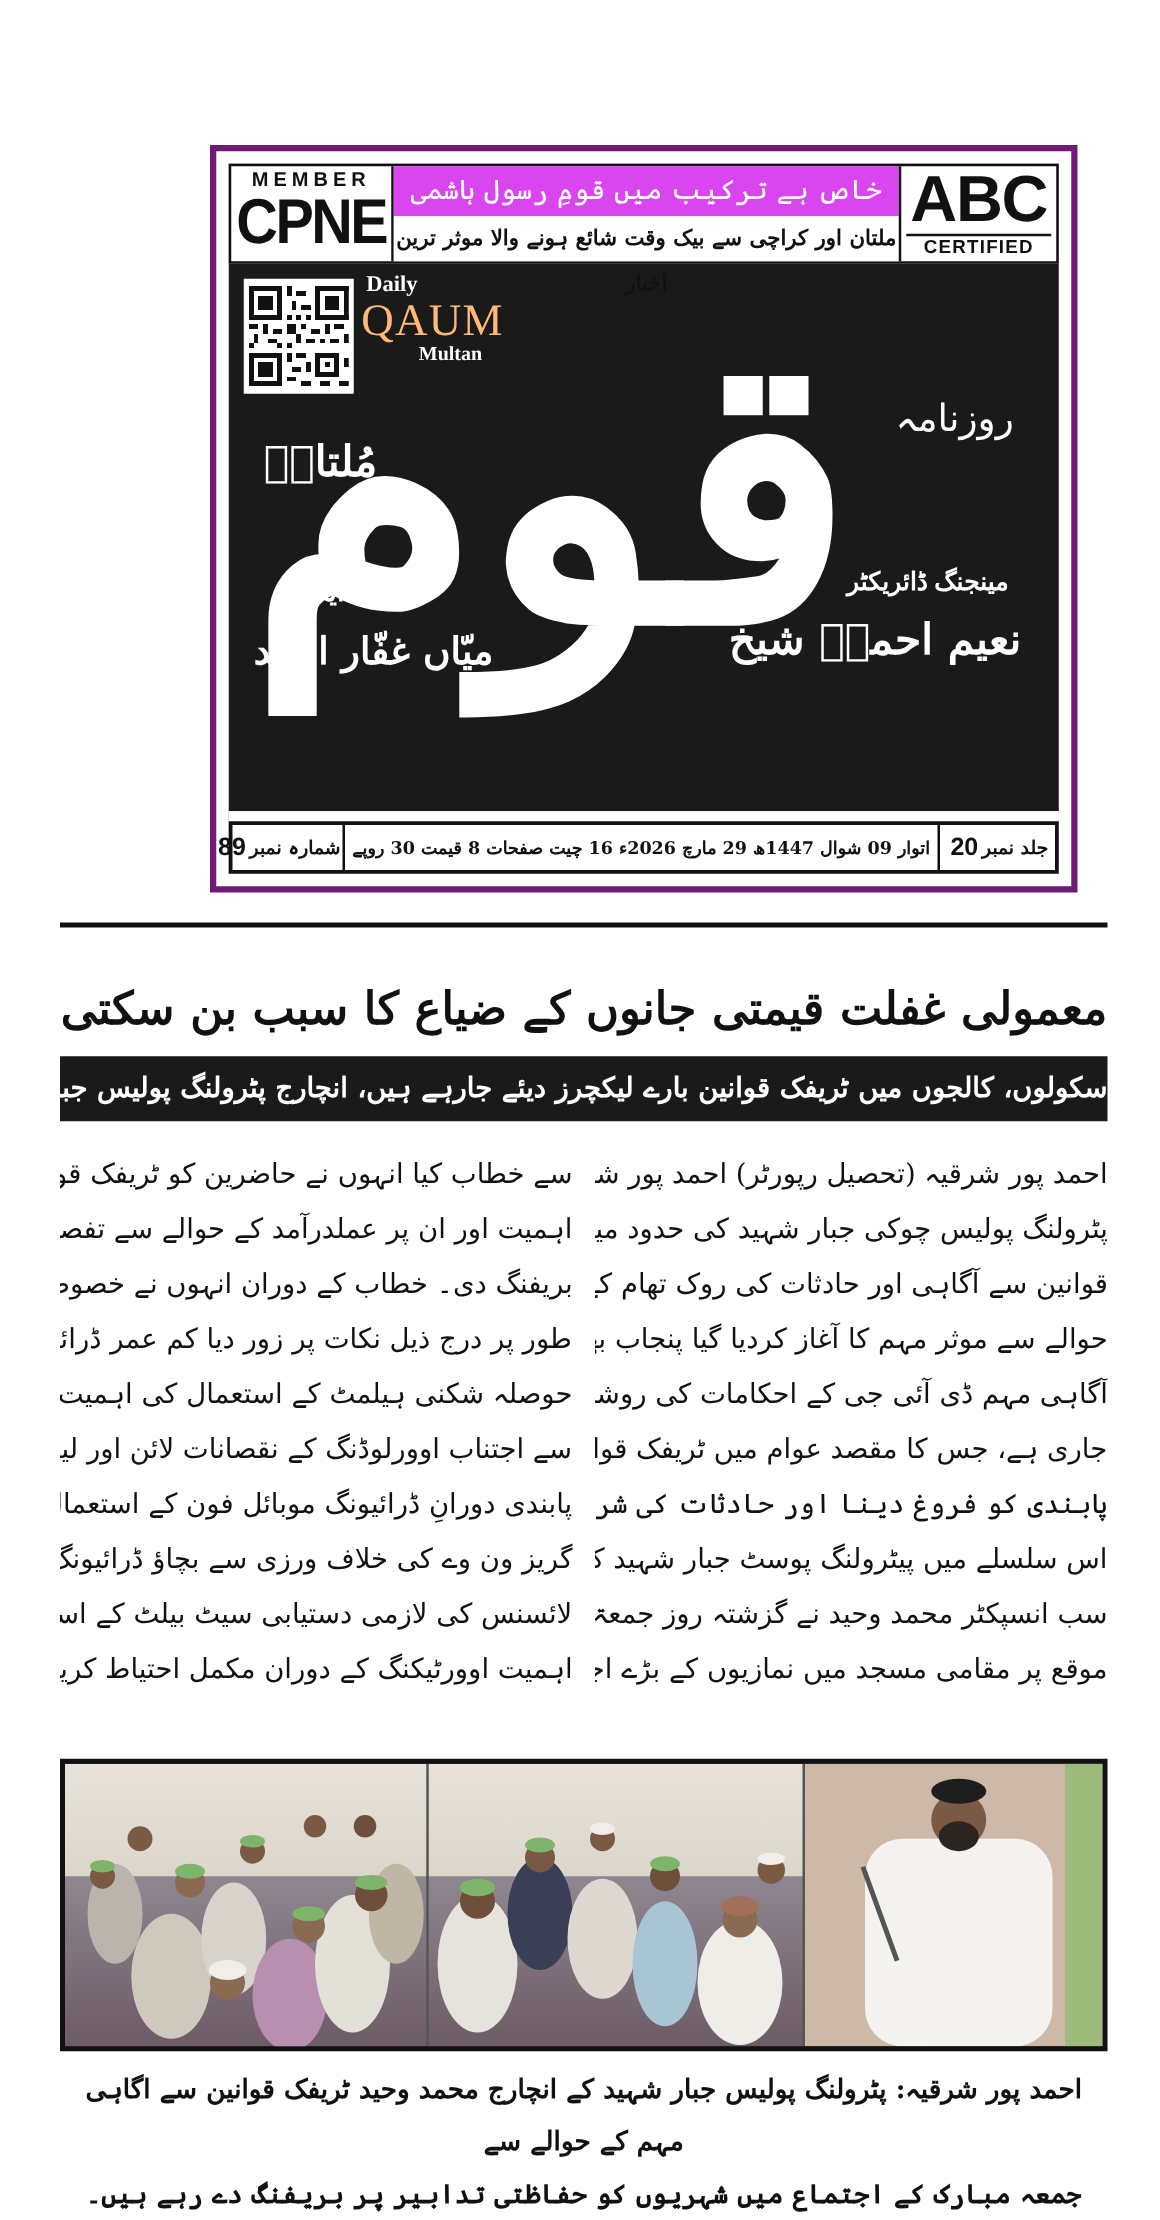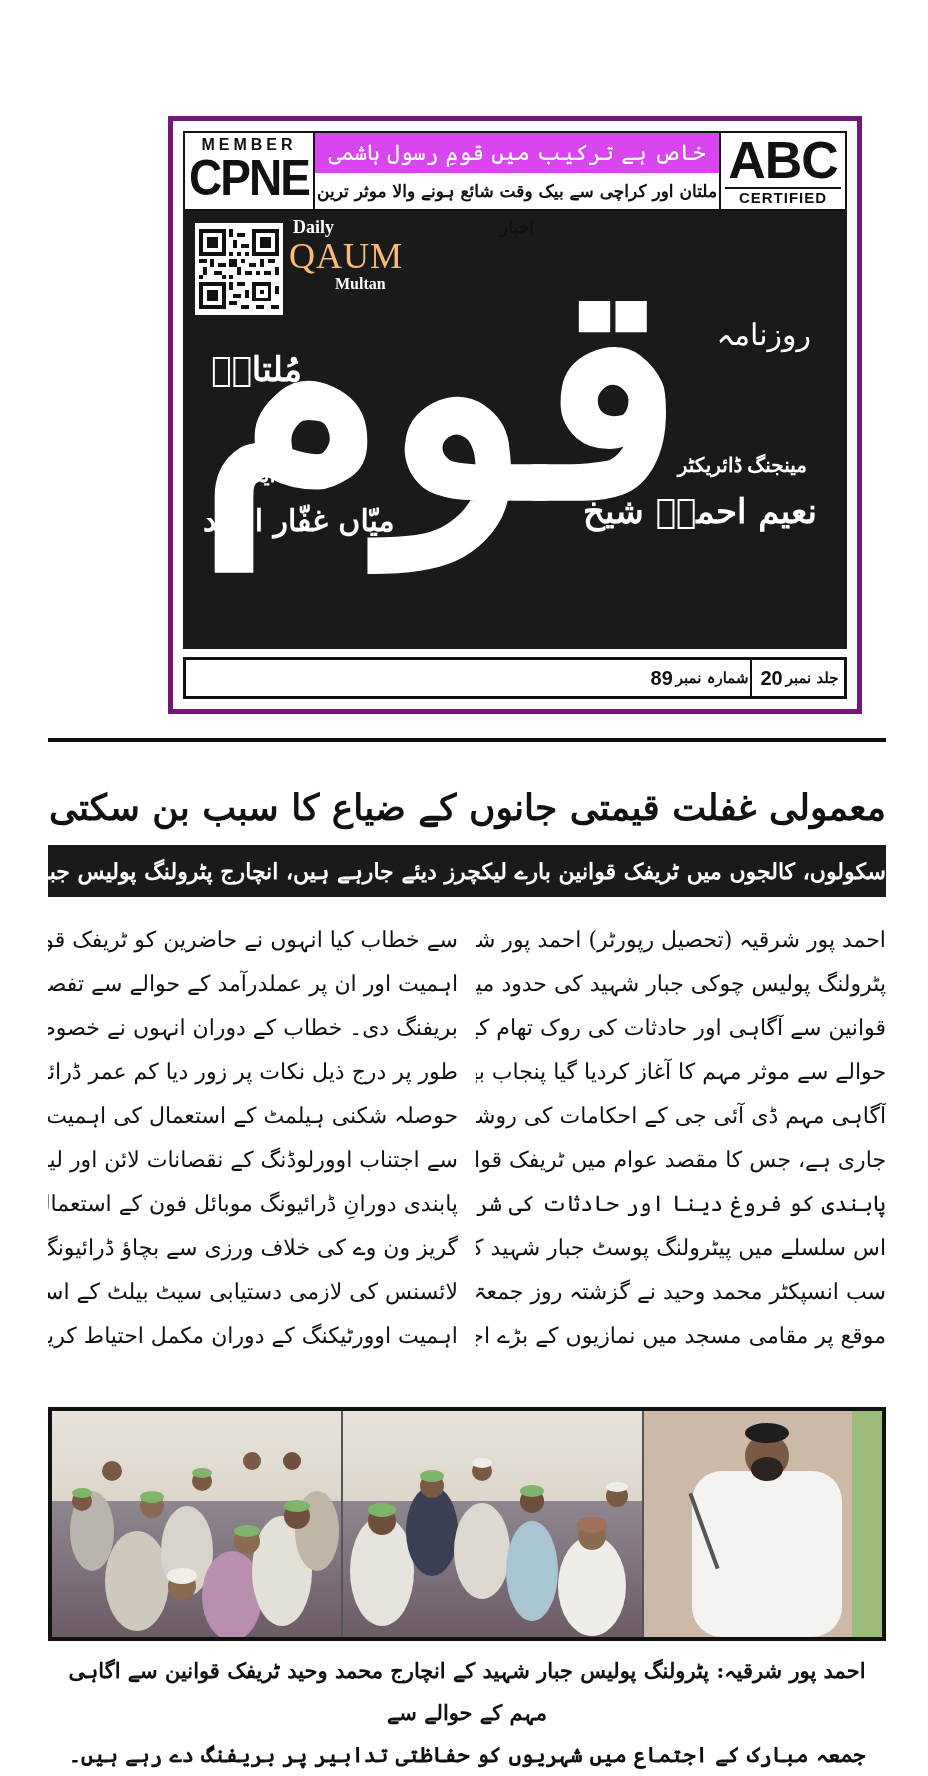--- a/index.html
+++ b/index.html
@@ -187,20 +187,21 @@
     <div id="chief-name" class="rtl">میّاں غفّار احمد</div>
     <div id="md-title" class="rtl">مینجنگ ڈائریکٹر</div>
     <div id="md-name" class="rtl">نعیم احمدؒ شیخ</div>
 
     <div id="issue-bar">
       <div id="issue-inner">
         <div id="iss-vol" class="iss-cell rtl">
           <span>جلد نمبر</span>
           <span class="iss-num">20</span>
         </div>
+        <div id="iss-date" class="iss-cell rtl">اتوار 09 شوال 1447ھ 29 مارچ 2026ء 16 چیت صفحات 8 قیمت 30 روپے</div>
         <div id="iss-no" class="iss-cell rtl">
           <span>شمارہ نمبر</span>
           <span class="iss-num">89</span>
         </div>
       </div>
     </div>
   </div>
 </div>
 
 <div id="rule-top"></div>

